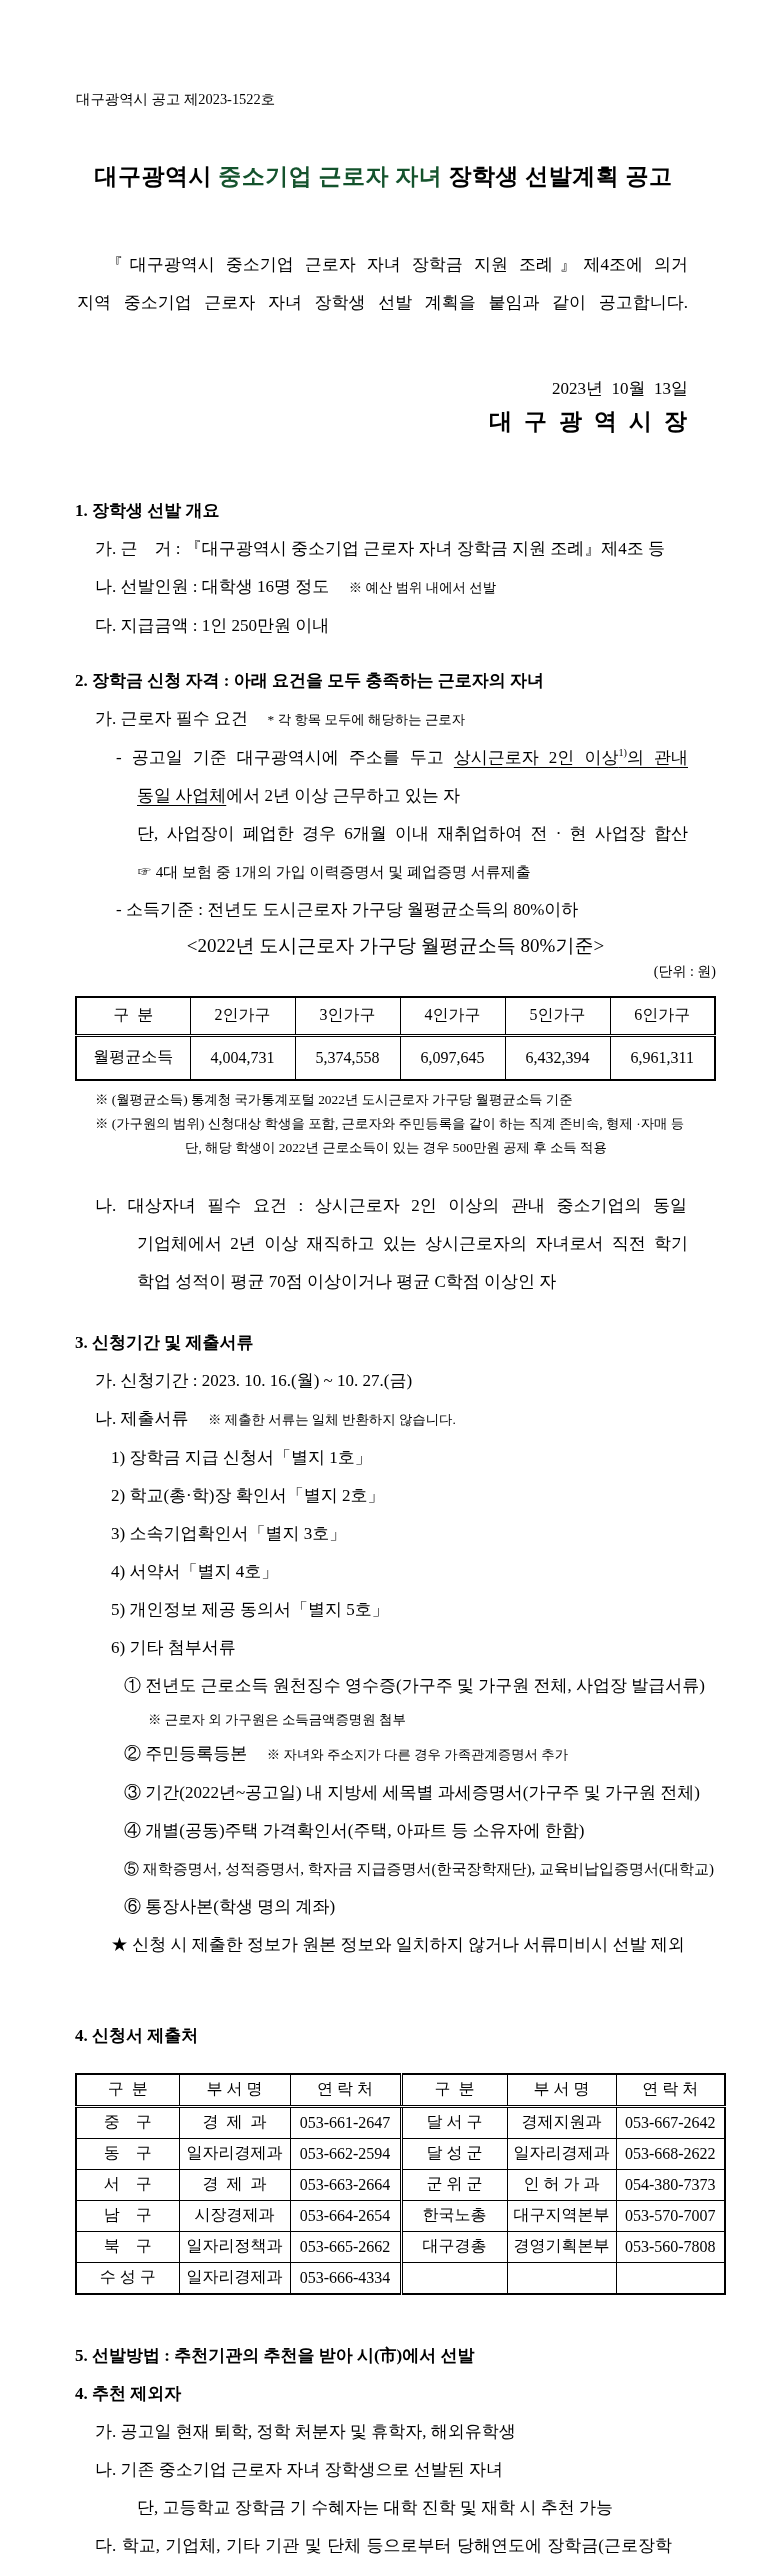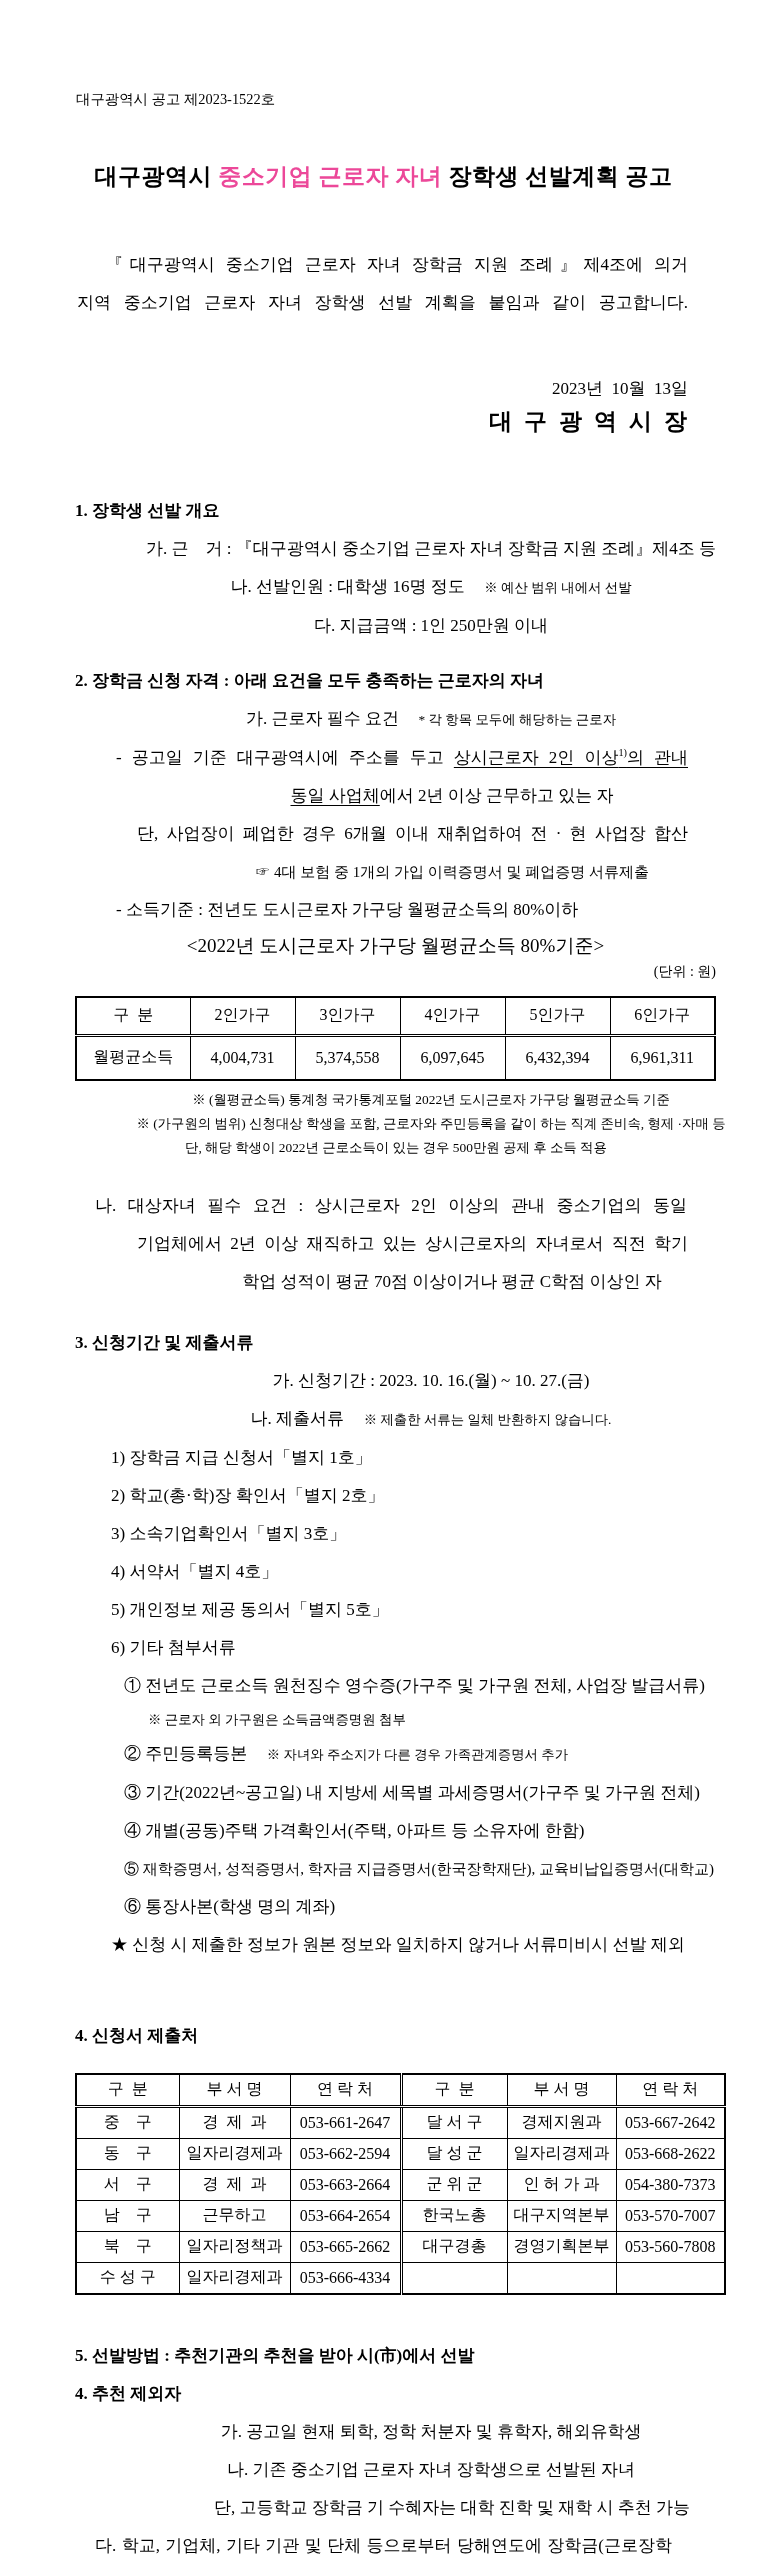--- a/index.html
+++ b/index.html
@@ -8,28 +8,28 @@
     width:767px;
     height:2921px;
     background:#ffffff;
     color:#000000;
     font-family:"Liberation Serif","DejaVu Serif",serif;
     overflow:hidden;
   }
   .l  { font-size:17px; line-height:38px; white-space:pre; }
   .bold { font-weight:bold; }
   .pre { white-space:pre; }
-  .red { color:#ec4899; }
+  .red { color:#14532d; }
   .u   { text-decoration:underline; text-underline-offset:3.6px; }
   sup  { font-size:10.3px; vertical-align:super; line-height:0; }
 
   .in0 { margin-left:75px; }
-  .in1 { margin-left:95px;text-align:center; }
+  .in1 { margin-left:95px; }
   .in2 { margin-left:116px; }
-  .in3 { margin-left:137px;text-align:center; }
+  .in3 { margin-left:137px; }
   .in4 { margin-left:111px; }
   .in5 { margin-left:124px; }
   .in6 { margin-left:148px; }
 
   .just { white-space:normal; text-align:justify; text-align-last:justify; }
   .w1130 { width:582px; }
   .w1185 { width:611px; }
   .w1110 { width:572px; }
   .w1070 { width:551px; }
   .w1150 { width:592px; }
@@ -197,21 +197,21 @@
     <tr>
       <td>서    구</td>
       <td>경  제  과</td>
       <td>053-663-2664</td>
       <td class="dbl">군 위 군</td>
       <td>인 허 가 과</td>
       <td>054-380-7373</td>
     </tr>
     <tr>
       <td>남    구</td>
-      <td>근무하고</td>
+      <td>시장경제과</td>
       <td>053-664-2654</td>
       <td class="dbl">한국노총</td>
       <td>대구지역본부</td>
       <td>053-570-7007</td>
     </tr>
     <tr>
       <td>북    구</td>
       <td>일자리정책과</td>
       <td>053-665-2662</td>
       <td class="dbl">대구경총</td>

